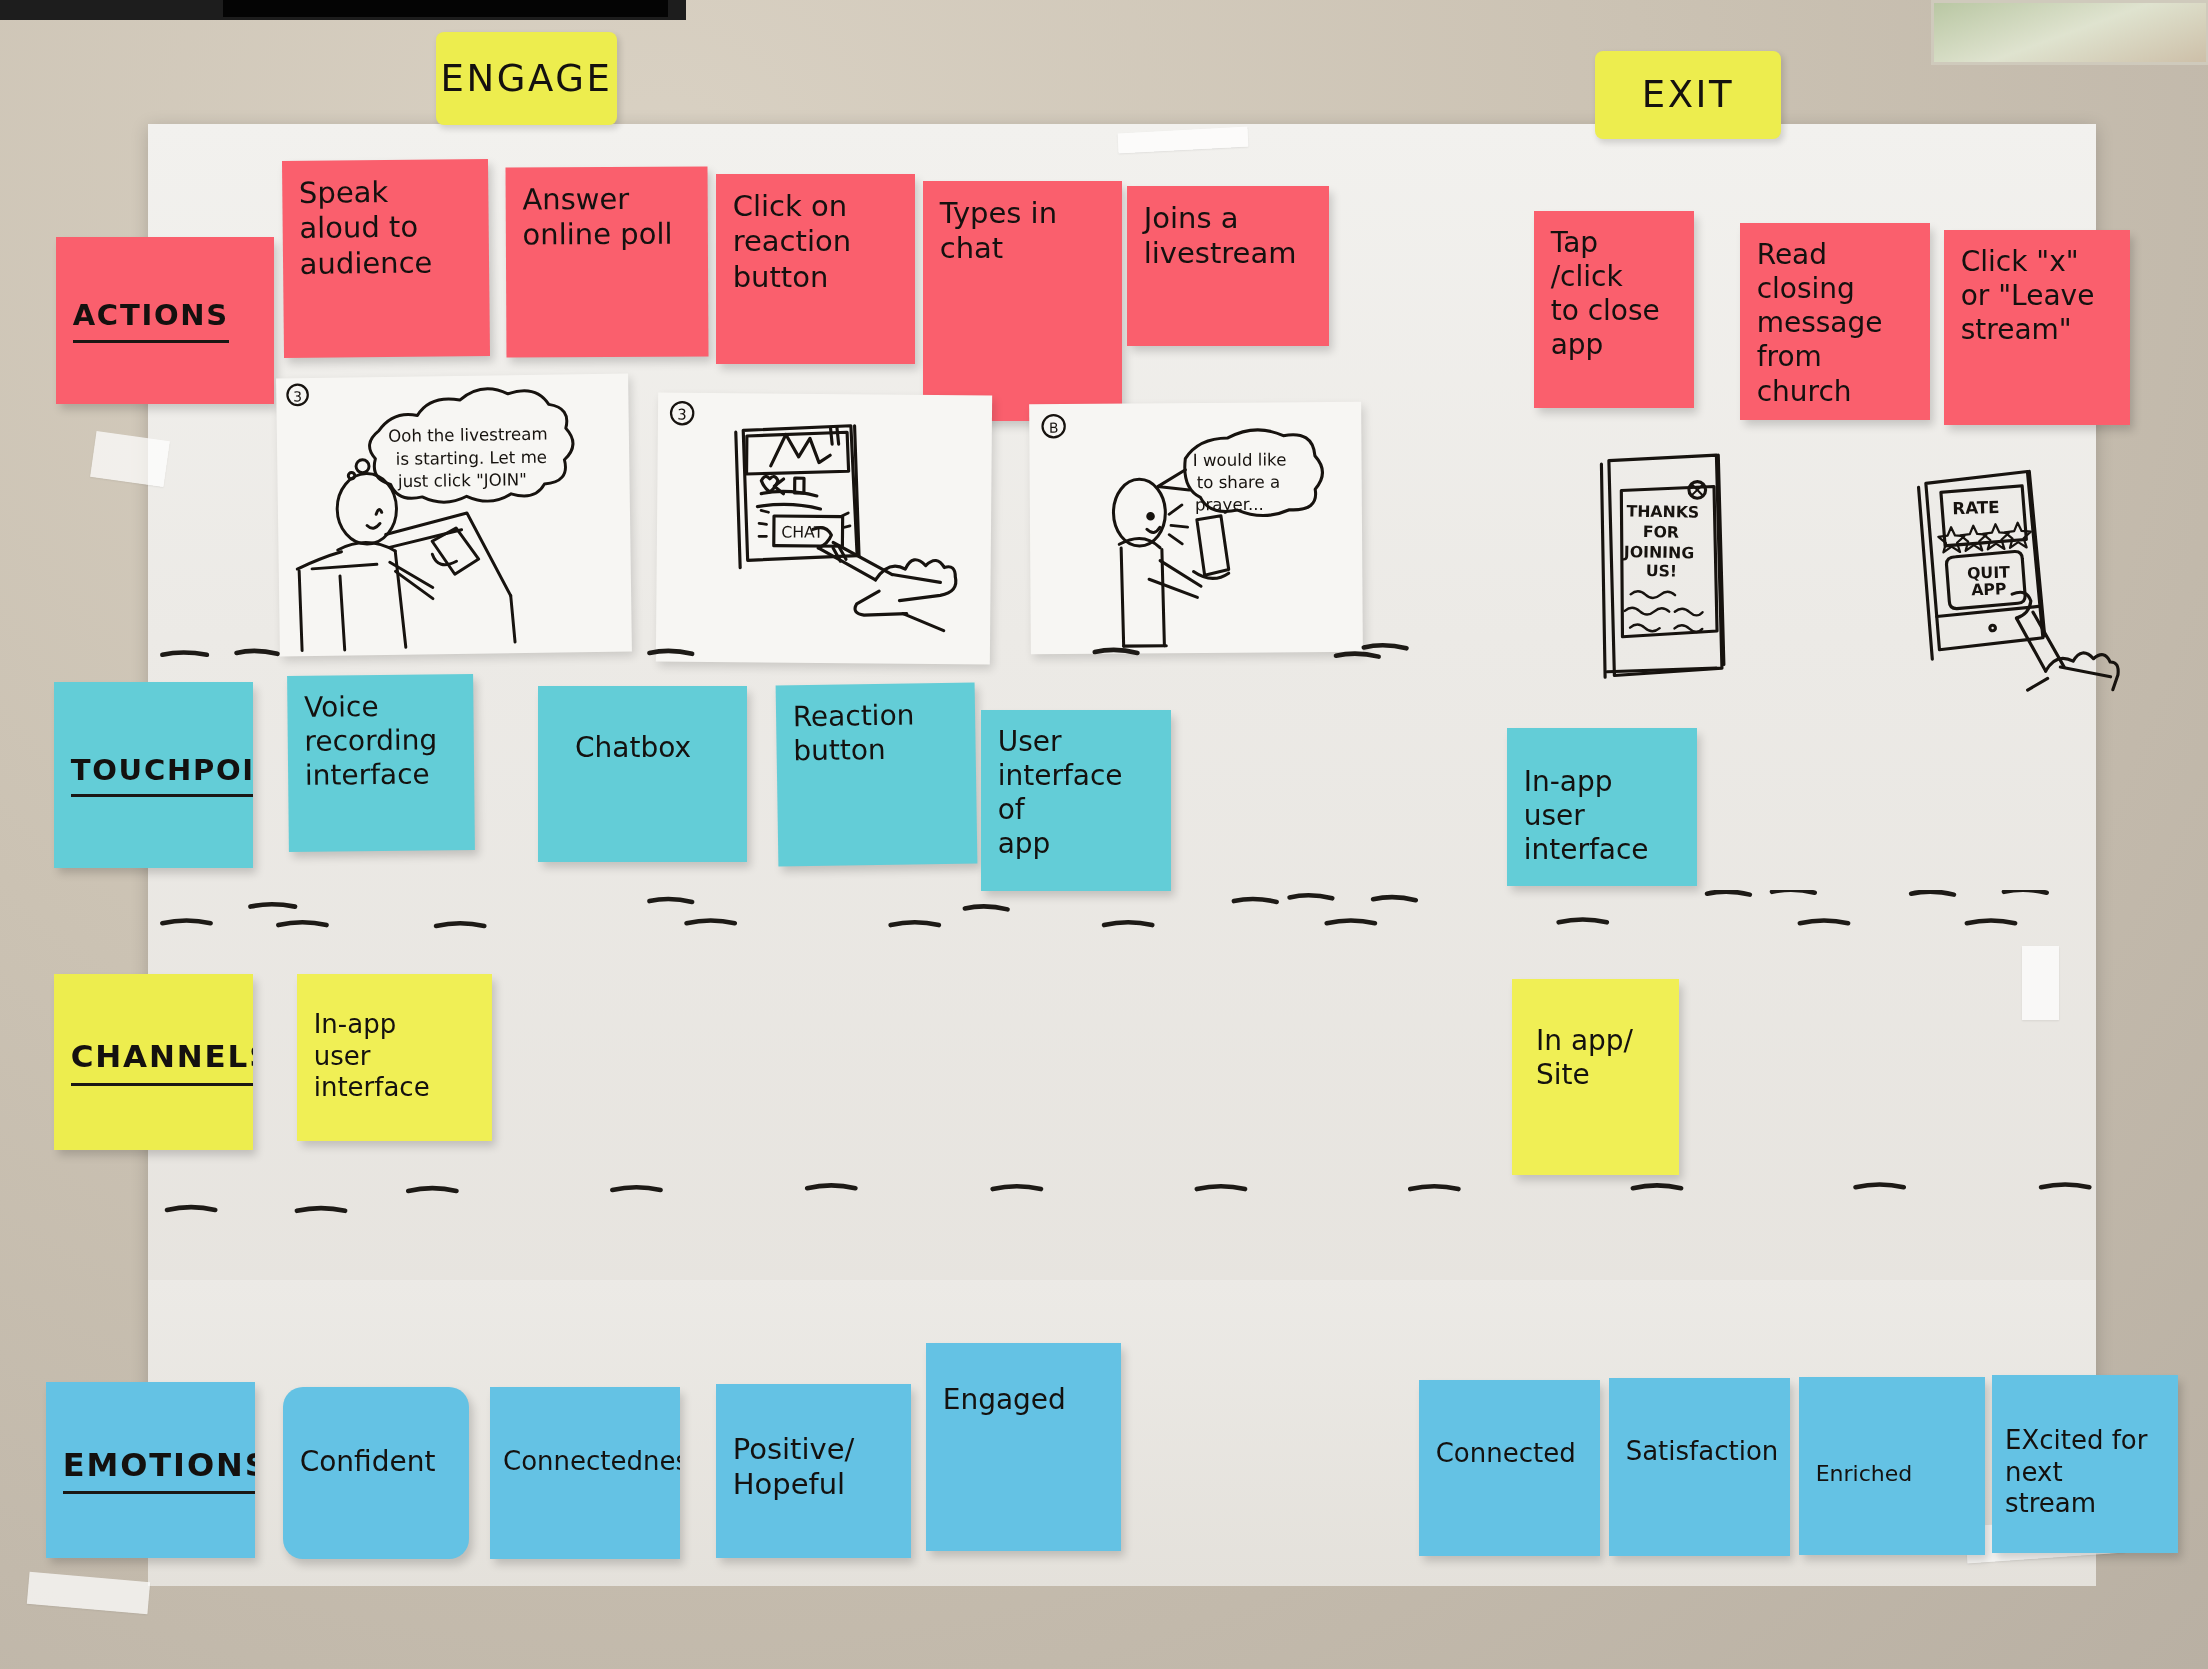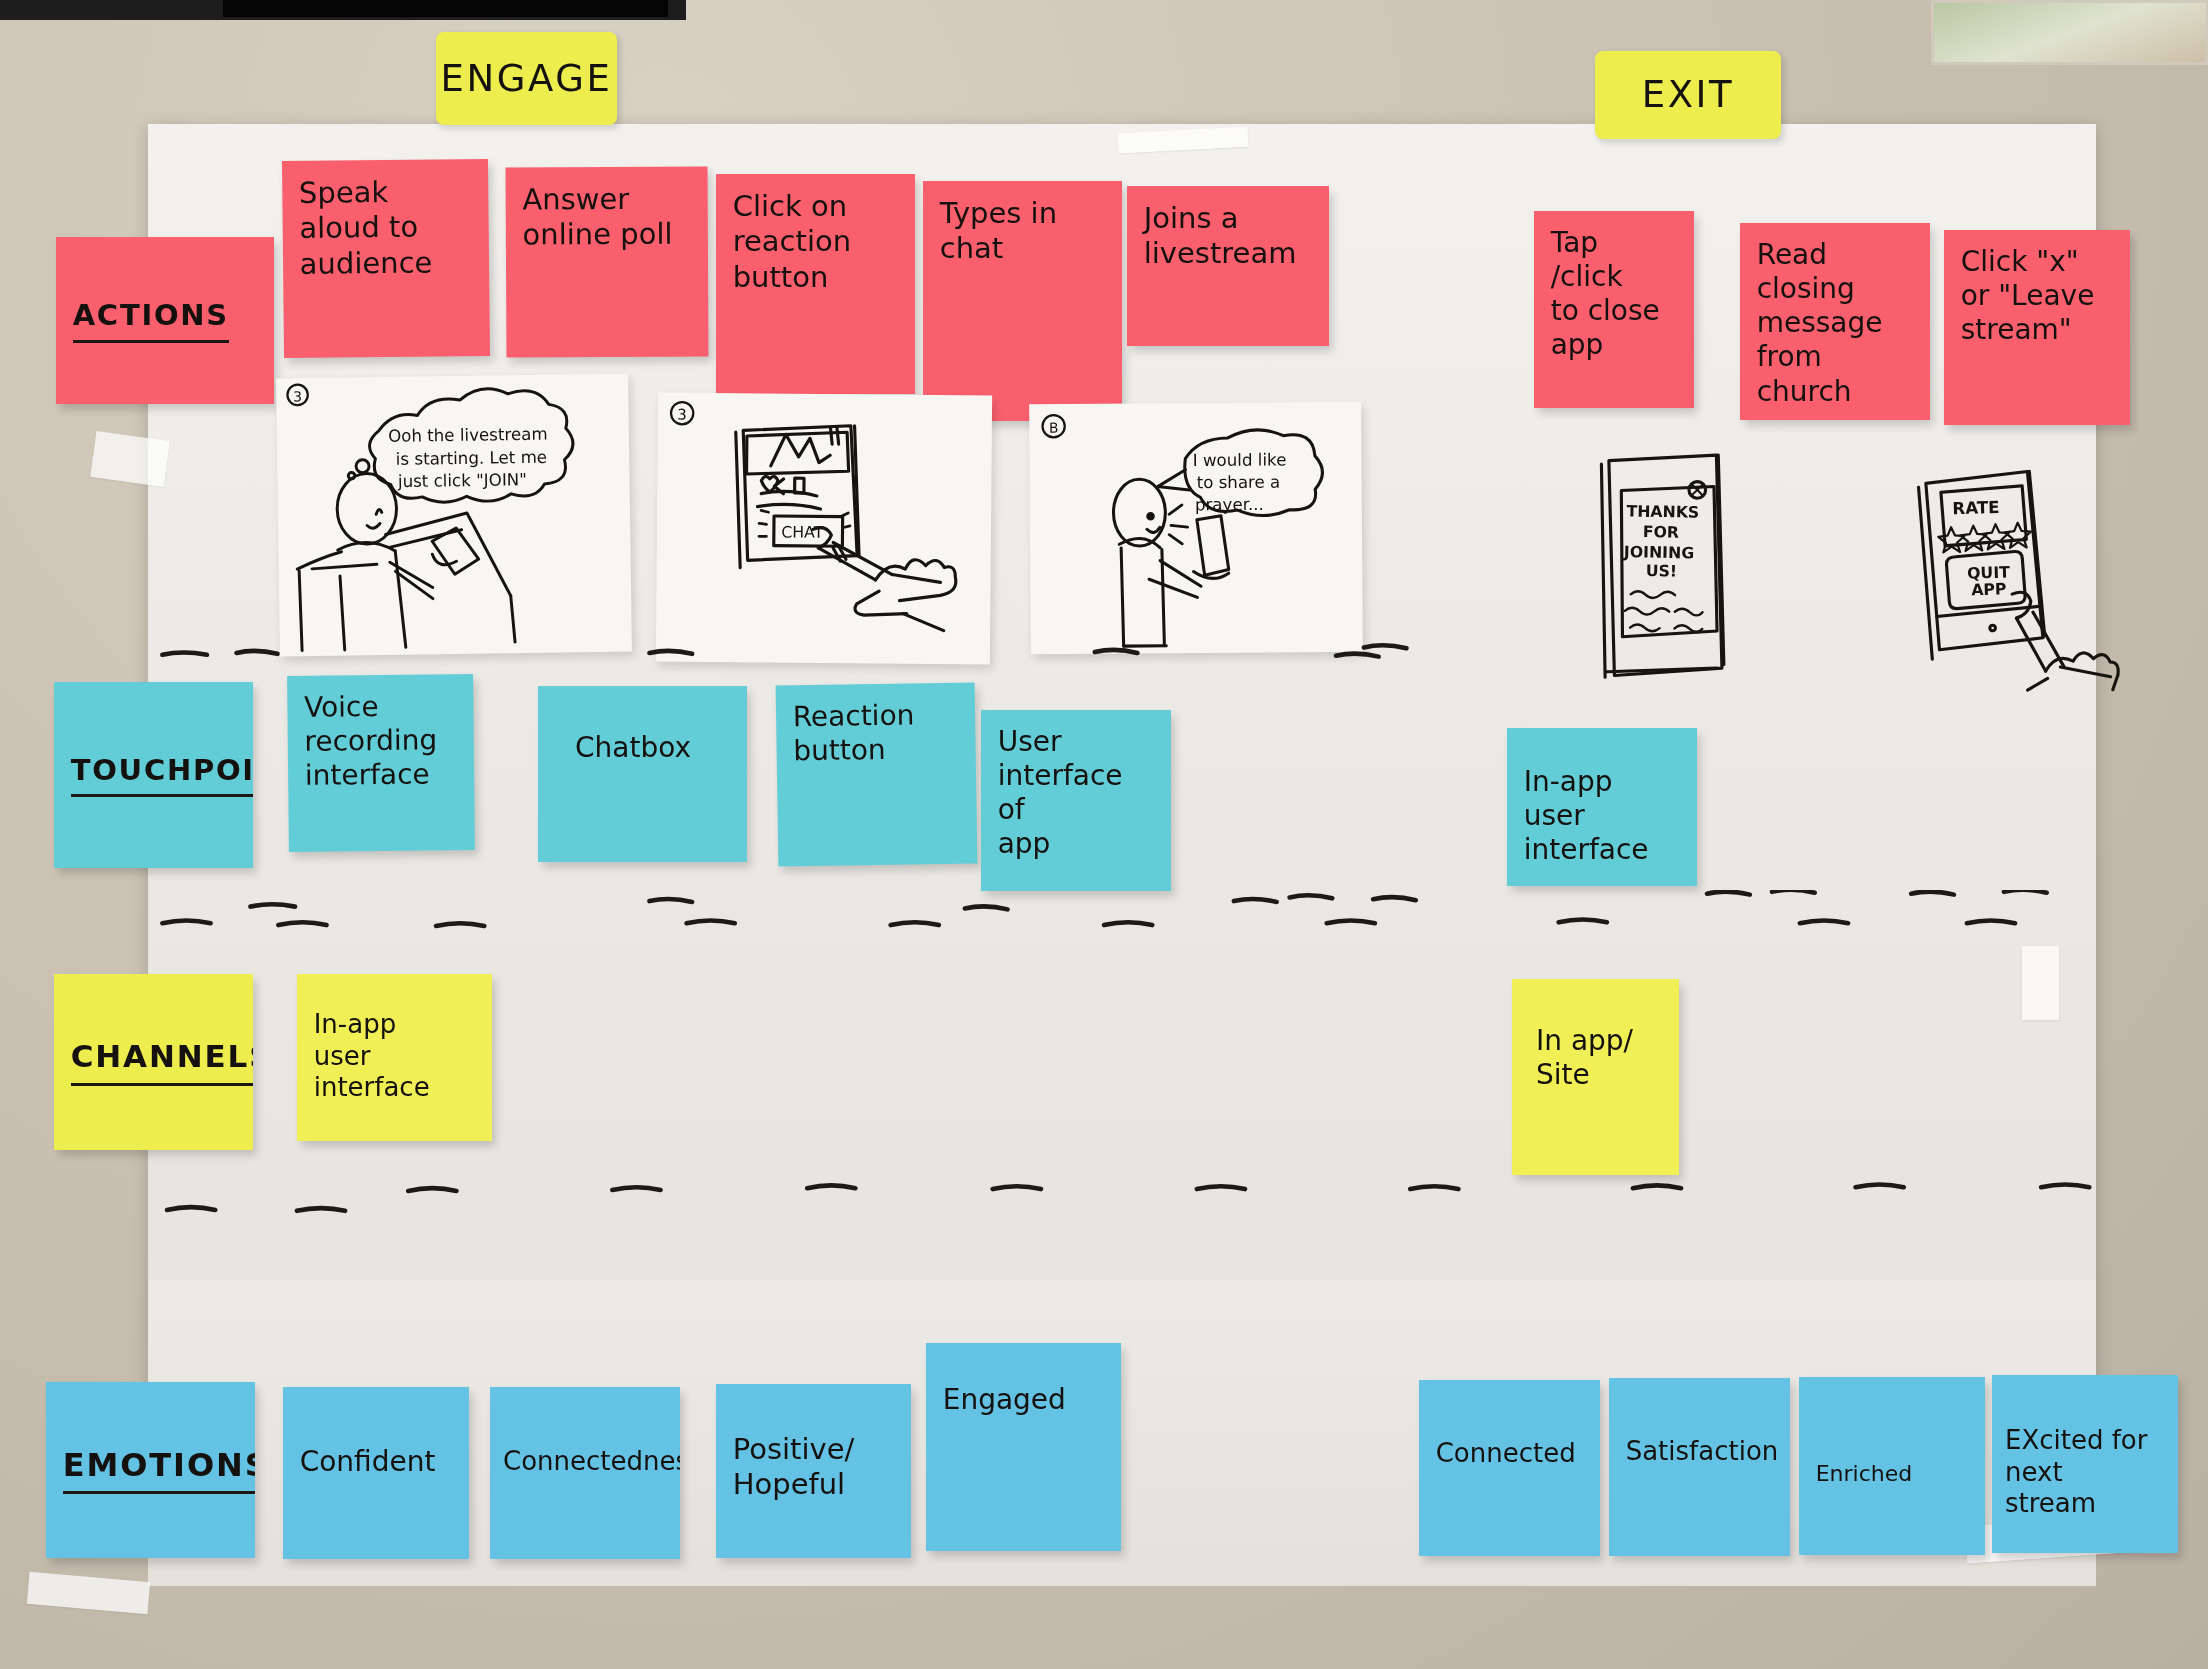--- a/index.html
+++ b/index.html
@@ -115,21 +115,21 @@
 </div>
 <div class="note blue lane-label" style="left:46px;top:1382px;width:209px;height:176px;font-size:32px;">
   <span class="txt">EMOTIONS</span>
 </div>
 
 <div class="note pink" style="left:283px;top:160px;width:206px;height:197px;font-size:29px;transform:rotate(-0.6deg);">Speak
 aloud to
 audience</div>
 <div class="note pink" style="left:506px;top:167px;width:202px;height:190px;font-size:29px;transform:rotate(-0.3deg);">Answer
 online poll</div>
-<div class="note pink" style="left:716px;top:174px;width:199px;height:220px;font-size:29px;">Click on
+<div class="note pink" style="left:716px;top:174px;width:199px;height:190px;font-size:29px;">Click on
 reaction
 button</div>
 <div class="note pink" style="left:923px;top:181px;width:199px;height:240px;font-size:29px;">Types in
 chat</div>
 <div class="note pink" style="left:1127px;top:186px;width:202px;height:160px;font-size:29px;">Joins a
 livestream</div>
 
 <div class="note pink" style="left:1534px;top:211px;width:160px;height:197px;font-size:28px;">Tap /click
 to close
 app</div>
@@ -392,21 +392,21 @@
 app</div>
 <div class="note cyan" style="left:1507px;top:728px;width:190px;height:158px;font-size:28px;padding-top:37px;">In-app
 user
    interface</div>
 
 <div class="note yellow2" style="left:297px;top:974px;width:195px;height:167px;font-size:26px;padding-top:35px;">In-app
 user interface</div>
 <div class="note yellow2" style="left:1512px;top:979px;width:167px;height:196px;font-size:28px;padding-top:45px;padding-left:24px;">In app/
   Site</div>
 
-<div class="note blue" style="left:283px;top:1387px;width:186px;height:172px;font-size:28px;padding-top:58px;">Confident</div>
+<div class="note blue" style="left:283px;top:1387px;width:186px;height:172px;font-size:28px;padding-top:58px;border-radius:20px;">Confident</div>
 <div class="note blue" style="left:490px;top:1387px;width:190px;height:172px;font-size:26px;padding-top:59px;padding-left:13px;">Connectedness</div>
 <div class="note blue" style="left:716px;top:1384px;width:195px;height:174px;font-size:29px;padding-top:48px;">Positive/
 Hopeful</div>
 <div class="note blue" style="left:926px;top:1343px;width:195px;height:208px;font-size:28px;padding-top:40px;">Engaged</div>
 
 <div class="note blue" style="left:1419px;top:1380px;width:181px;height:176px;font-size:26px;padding-top:58px;">Connected</div>
 <div class="note blue" style="left:1609px;top:1378px;width:181px;height:178px;font-size:26px;padding-top:58px;">Satisfaction</div>
 <div class="note blue" style="left:1799px;top:1377px;width:186px;height:178px;font-size:22px;padding-top:84px;">Enriched</div>
 <div class="note blue" style="left:1992px;top:1375px;width:186px;height:178px;font-size:26px;padding-top:50px;padding-left:13px;">EXcited for
  next stream</div>

